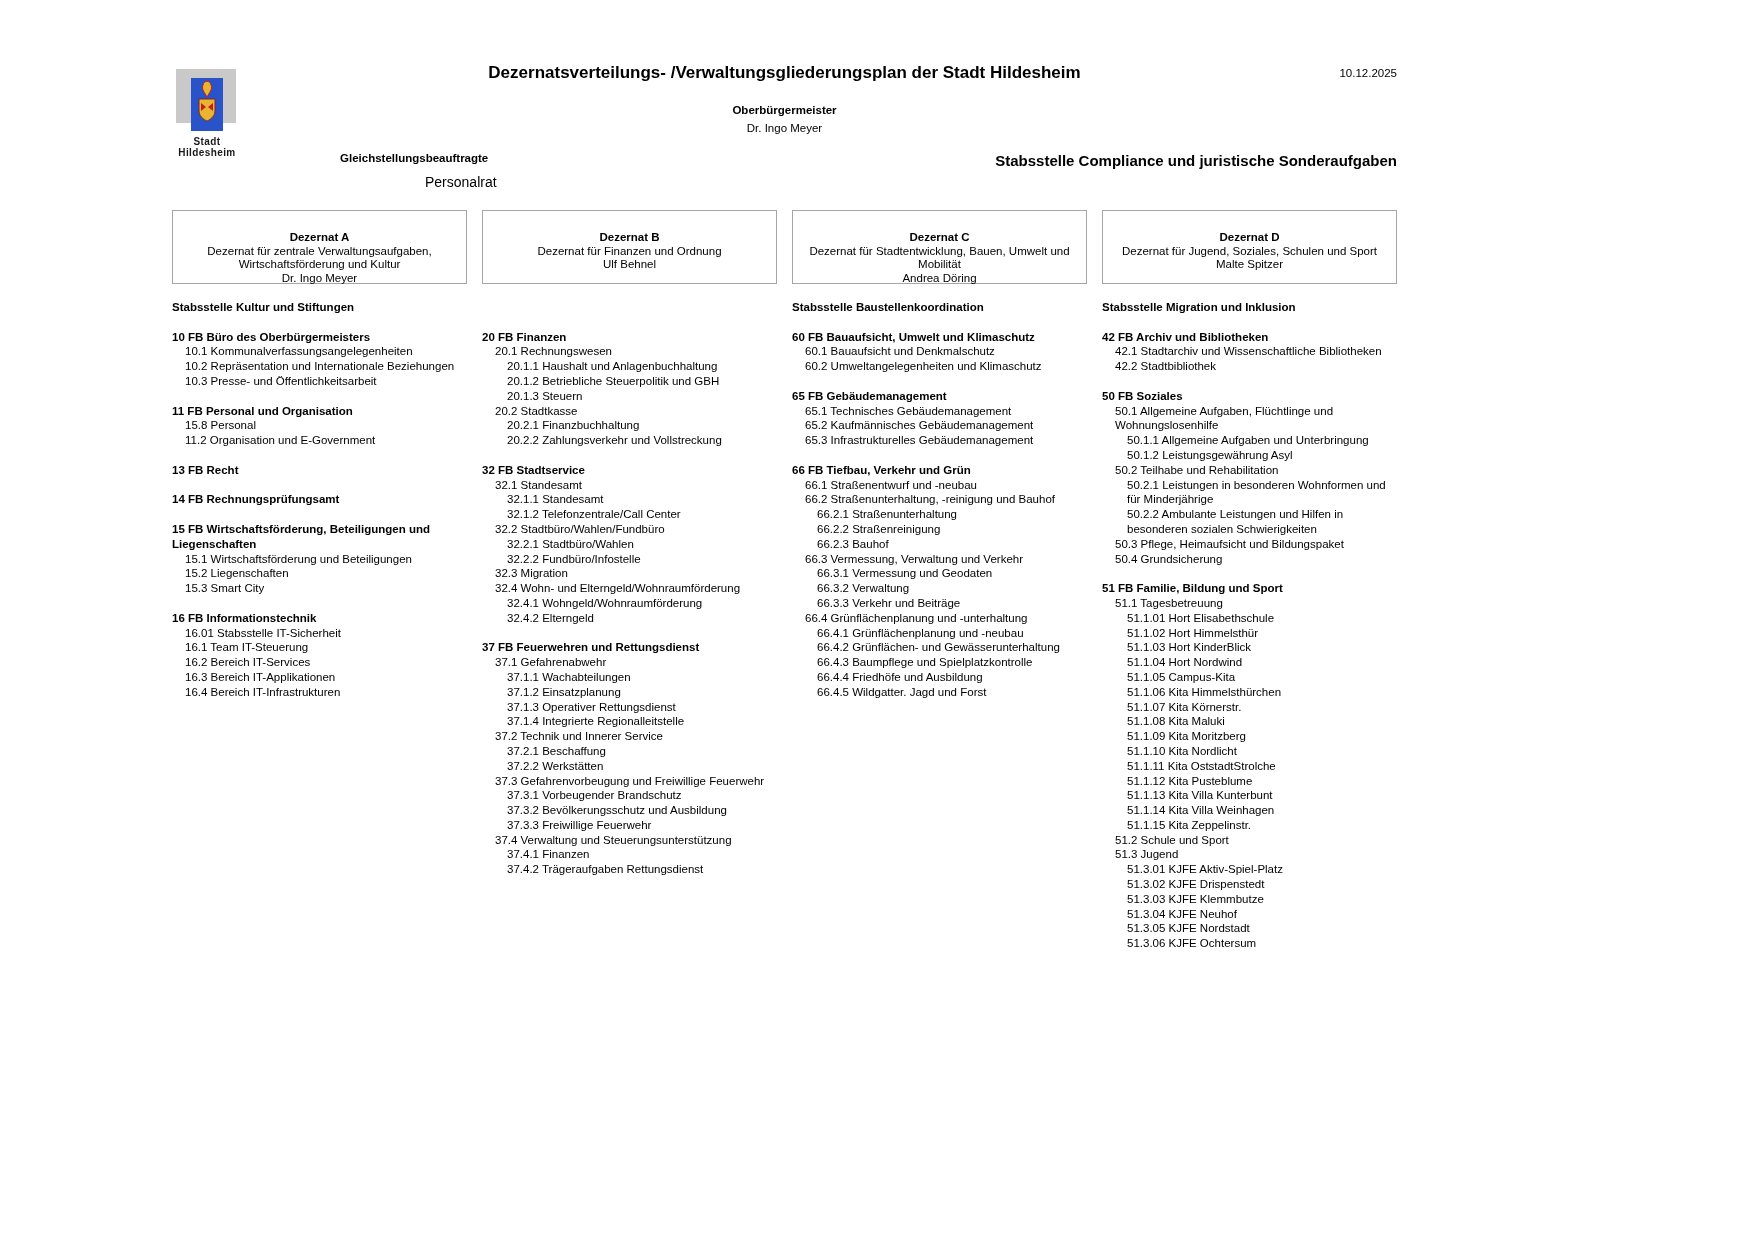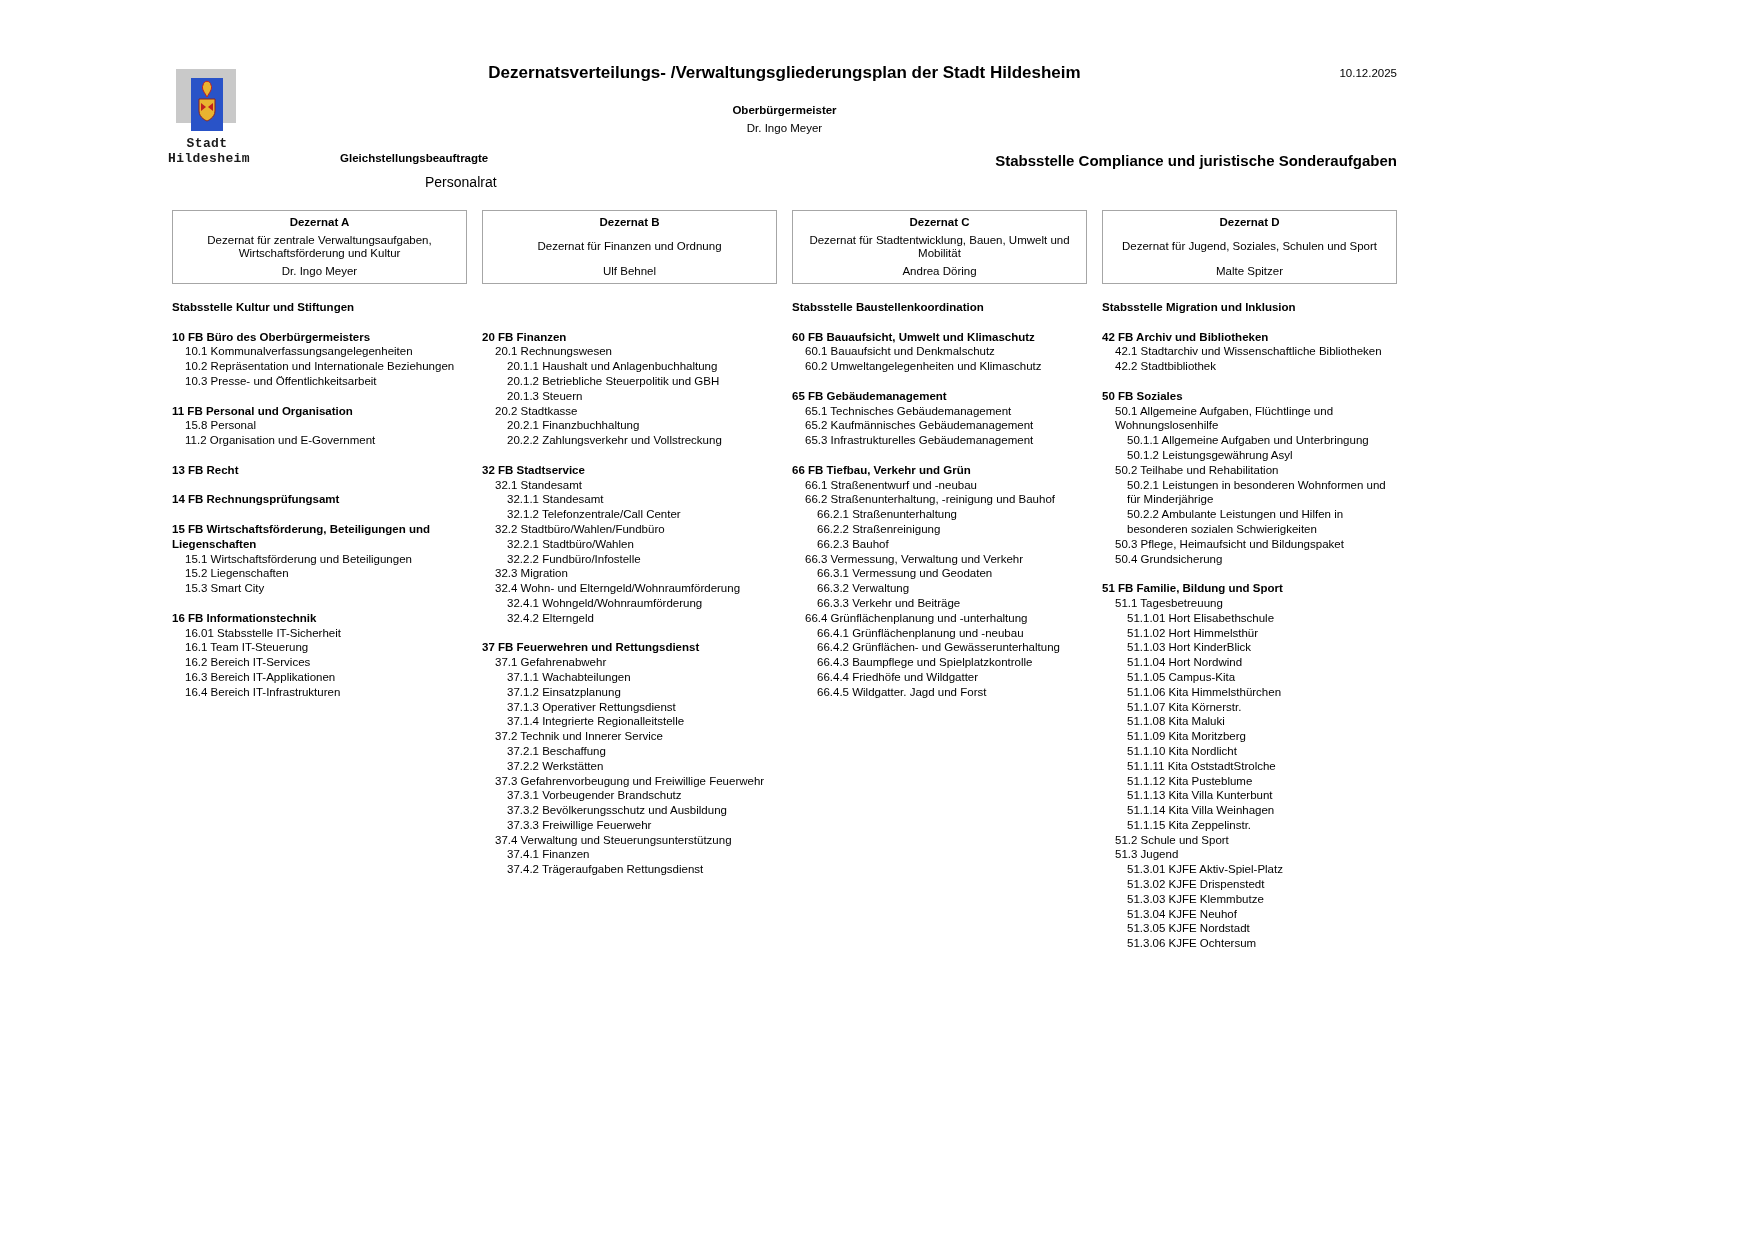--- a/index.html
+++ b/index.html
@@ -3,35 +3,35 @@
 <meta charset="utf-8">
 <style>
   html,body{margin:0;padding:0;background:#e8e8e8;}
   .page{
     position:relative;width:1754px;height:1240px;background:#ffffff;
     font-family:"Liberation Sans",sans-serif;color:#000;overflow:hidden;
   }
   
   .logo{position:absolute;left:168px;top:58px;width:82px;}
   .logo svg{display:block;}
-  .logo-caption{width:78px;margin-top:0;text-align:center;font-size:13px;font-weight:700;letter-spacing:.4px;color:#1a1a1a;font-family:Liberation Mono, monospace;}
+  .logo-caption{width:78px;margin-top:0;text-align:center;font-size:10px;font-weight:700;letter-spacing:.4px;color:#1a1a1a;}
   
   .title{position:absolute;left:172px;top:63px;width:1225px;text-align:center;font-size:17px;font-weight:700;}
   .date{position:absolute;left:1102px;top:67px;width:295px;text-align:right;font-size:11.5px;}
   .mayor-title{position:absolute;left:172px;top:104px;width:1225px;text-align:center;font-size:11.5px;font-weight:700;}
   .mayor-name{position:absolute;left:172px;top:122px;width:1225px;text-align:center;font-size:11.5px;}
   .staff-l1{position:absolute;left:340px;top:152px;font-size:11.5px;font-weight:700;}
   .staff-l2{position:absolute;left:425px;top:174px;font-size:14px;font-weight:400;}
   .staff-r{position:absolute;right:357px;top:152px;font-size:15px;font-weight:700;white-space:nowrap;}
   
   .columns{position:absolute;left:172px;top:210px;display:grid;grid-template-columns:repeat(4,295px);column-gap:15px;align-items:start;}
   .dez-box{
     box-sizing:border-box;height:74px;border:1px solid #a6a6a6;
     display:flex;flex-direction:column;justify-content:space-between;align-items:center;
-    text-align:center;padding:5px 6px;font-size:11.5px;line-height:13.5px;margin-bottom:16px;
+    text-align:center;padding:20px 6px;font-size:11.5px;line-height:13.5px;margin-bottom:16px;
   }
   .dez-name{font-weight:700;}
   .col-body{font-size:11.5px;line-height:14.8px;}
   .section{margin-bottom:14.8px;}
   .section.spacer{height:14.8px;}
   .item.lvl0{font-weight:700;}
   .item.lvl1{padding-left:13px;}
   .item.lvl2{padding-left:25px;}
 </style>
 </head>
@@ -185,21 +185,21 @@
             <div class="item lvl2">66.2.2 Straßenreinigung</div>
             <div class="item lvl2">66.2.3 Bauhof</div>
             <div class="item lvl1">66.3 Vermessung, Verwaltung und Verkehr</div>
             <div class="item lvl2">66.3.1 Vermessung und Geodaten</div>
             <div class="item lvl2">66.3.2 Verwaltung</div>
             <div class="item lvl2">66.3.3 Verkehr und Beiträge</div>
             <div class="item lvl1">66.4 Grünflächenplanung und -unterhaltung</div>
             <div class="item lvl2">66.4.1 Grünflächenplanung und -neubau</div>
             <div class="item lvl2">66.4.2 Grünflächen- und Gewässerunterhaltung</div>
             <div class="item lvl2">66.4.3 Baumpflege und Spielplatzkontrolle</div>
-            <div class="item lvl2">66.4.4 Friedhöfe und Wildgatter</div>
+            <div class="item lvl2">66.4.4 Friedhöfe und Ausbildung</div>
             <div class="item lvl2">66.4.5 Wildgatter. Jagd und Forst</div>
           </div>
         </div>
       </div>
       <div class="col">
         <div class="dez-box">
           <div class="dez-name">Dezernat D</div>
           <div class="dez-desc">Dezernat für Jugend, Soziales, Schulen und Sport</div>
           <div class="dez-head">Malte Spitzer</div>
         </div>

